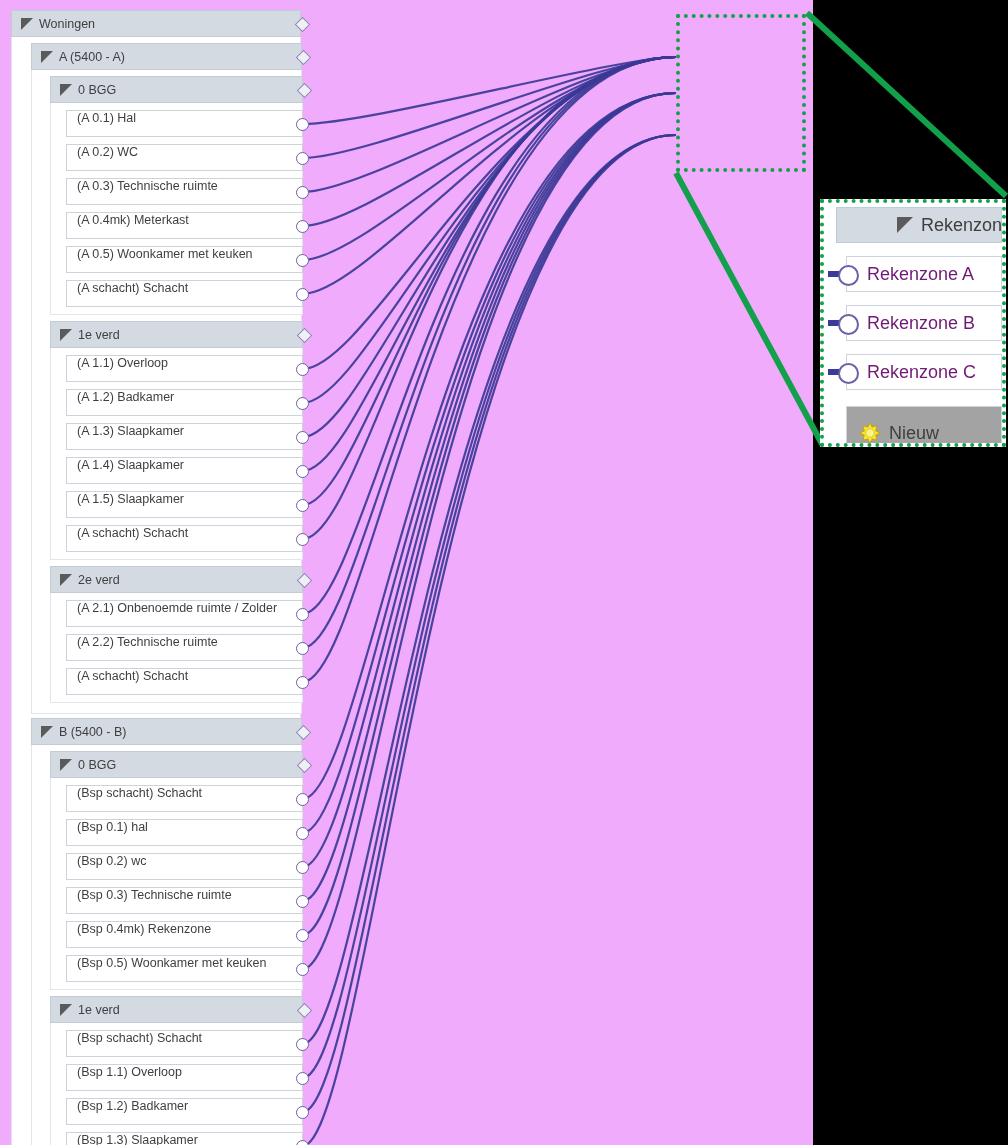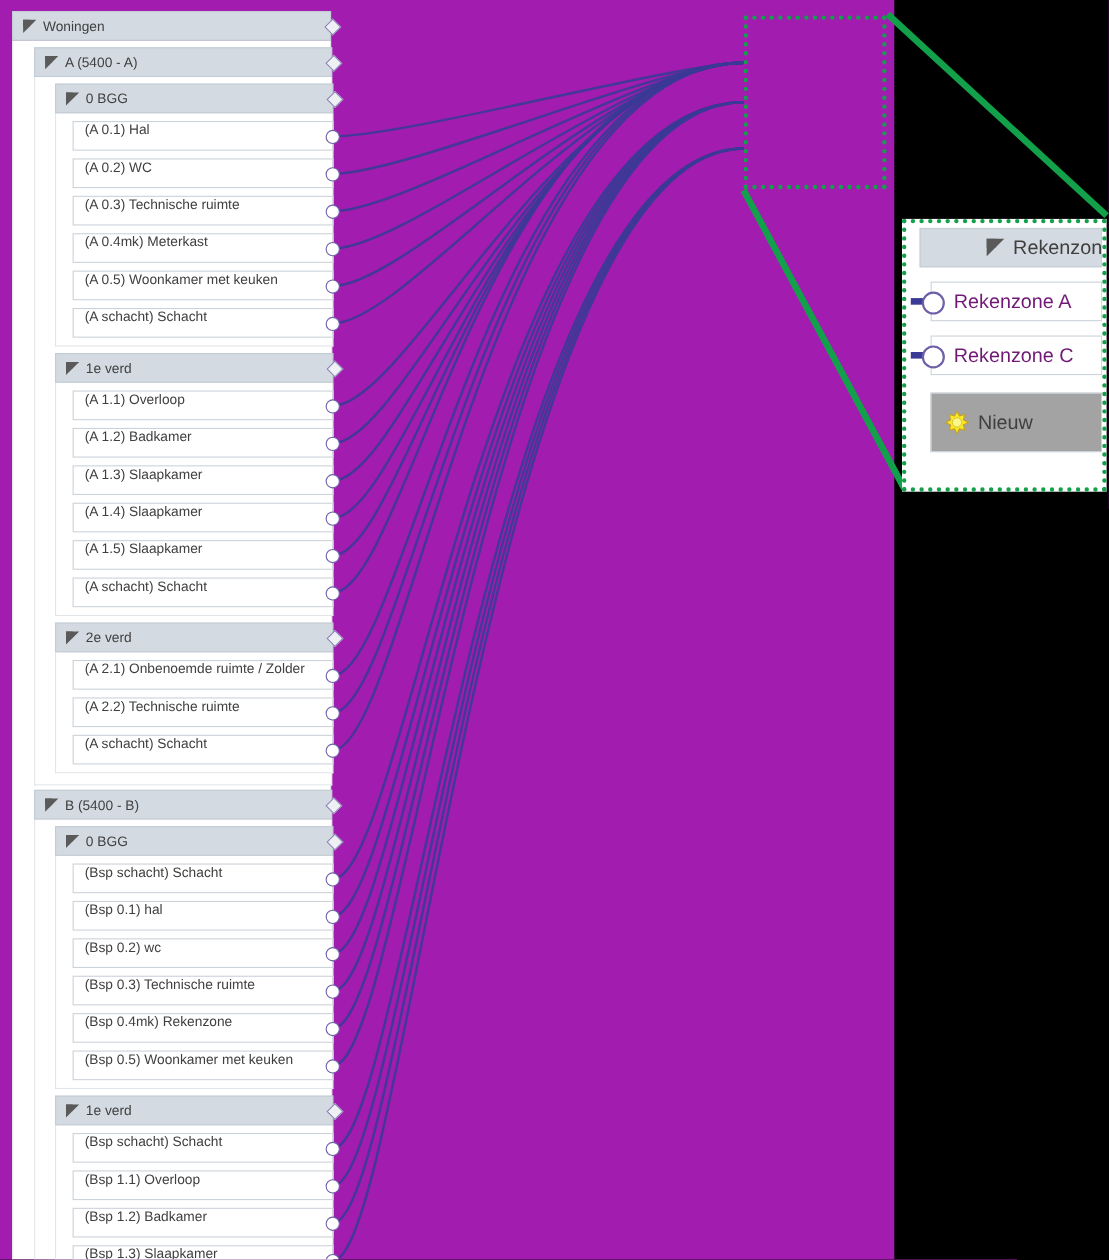--- a/index.html
+++ b/index.html
@@ -6,21 +6,21 @@
   body{
     width:1008px;height:1145px;
     background:#000000;
     font-family:"Liberation Sans", sans-serif;
     overflow:hidden;
     position:relative;
   }
   
   #canvas{
     position:absolute;left:0;top:0;width:813px;height:1145px;
-    background:#a21caf;overflow:hidden;
+    background:#f0abfc;overflow:hidden;
   }
   
   #tree{position:absolute;left:0;top:0;width:320px;height:1145px;}
   .grp{ box-sizing:border-box; }
   .grp-head{
     box-sizing:border-box;
     background:#d3dae1;
     border:1px solid #c3ccd5;
     height:27px;
     display:flex;align-items:center;
@@ -365,20 +365,25 @@
     </div>
     <div id="zones">
         <div class="p-leaf">
           <span class="p-stub"></span>
           <span class="p-port"></span>
           <span class="p-lbl">Rekenzone A</span>
         </div>
         <div class="p-leaf">
           <span class="p-stub"></span>
           <span class="p-port"></span>
+          <span class="p-lbl">Rekenzone B</span>
+        </div>
+        <div class="p-leaf">
+          <span class="p-stub"></span>
+          <span class="p-port"></span>
           <span class="p-lbl">Rekenzone C</span>
         </div>
       </div>
     <div class="p-new">
       <svg class="star" viewBox="0 0 24 24">
         <polygon points="12,0.8 14.4,5.6 19.6,4.2 18.3,9.5 23.2,12 18.3,14.5 19.6,19.8 14.4,18.4 12,23.2 9.6,18.4 4.4,19.8 5.7,14.5 0.8,12 5.7,9.5 4.4,4.2 9.6,5.6" fill="#f8ea23" stroke="#c8a020" stroke-width="1.1" stroke-linejoin="round"></polygon>
         <circle cx="12" cy="12" r="4.6" fill="#fcf78a" stroke="#d9bb3a" stroke-width="0.9"></circle>
       </svg>
       <span>Nieuw</span>
     </div>

